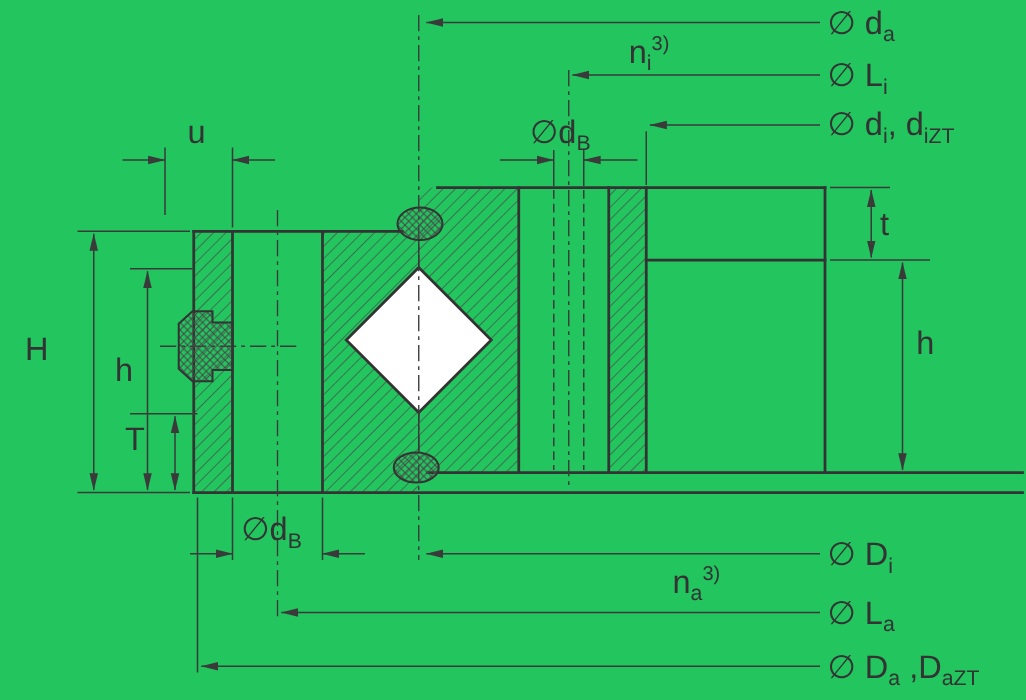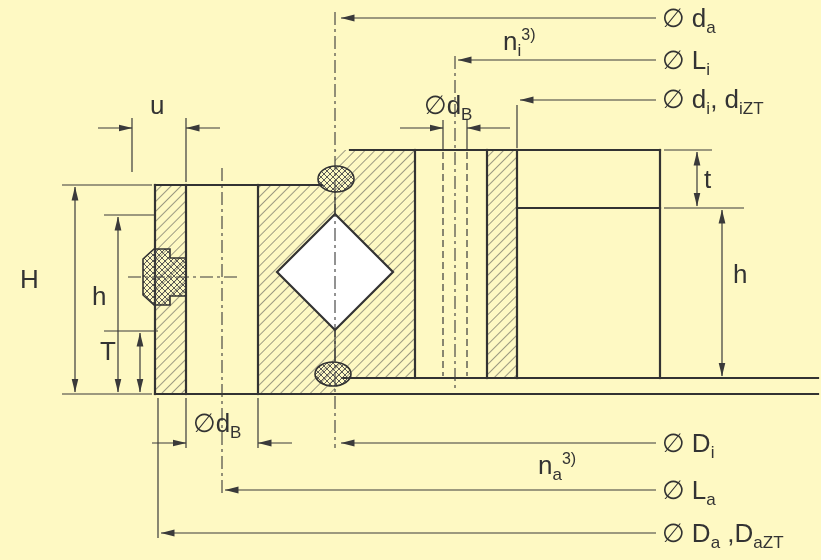--- a/index.html
+++ b/index.html
@@ -1,16 +1,16 @@
 <!DOCTYPE html>
 <html><head>
 <meta charset="utf-8">
 <style>
   html,body{margin:0;padding:0;background:#ffffff;}
-  .stage{position:relative;width:821px;height:560px;background:#fef9c3;overflow:hidden;}
+  .stage{position:relative;width:821px;height:560px;background:#22c55e;overflow:hidden;}
   svg{display:block;}
   text{font-family:"Liberation Sans","DejaVu Sans",sans-serif;font-size:26px;fill:#333;}
   .sub{font-size:17px;}
   .sup{font-size:16px;}
   .outline{stroke:#333;stroke-width:2.2;fill:none;stroke-linecap:square;}
   .thin{stroke:#3a3a3a;stroke-width:1.2;fill:none;}
   .cl{stroke:#3a3a3a;stroke-width:1.1;stroke-dasharray:13 4 3 4;fill:none;}
   .hid{stroke:#3a3a3a;stroke-width:1.2;stroke-dasharray:7 4;fill:none;}
 </style>
 </head>

